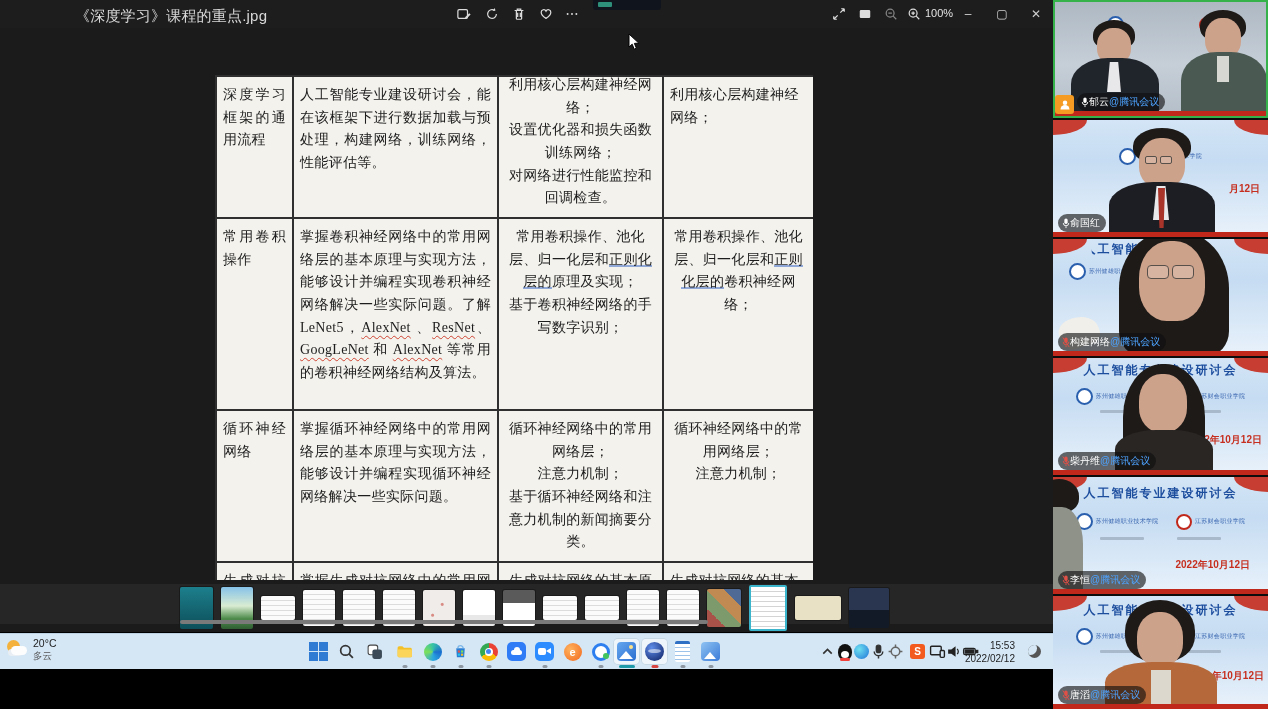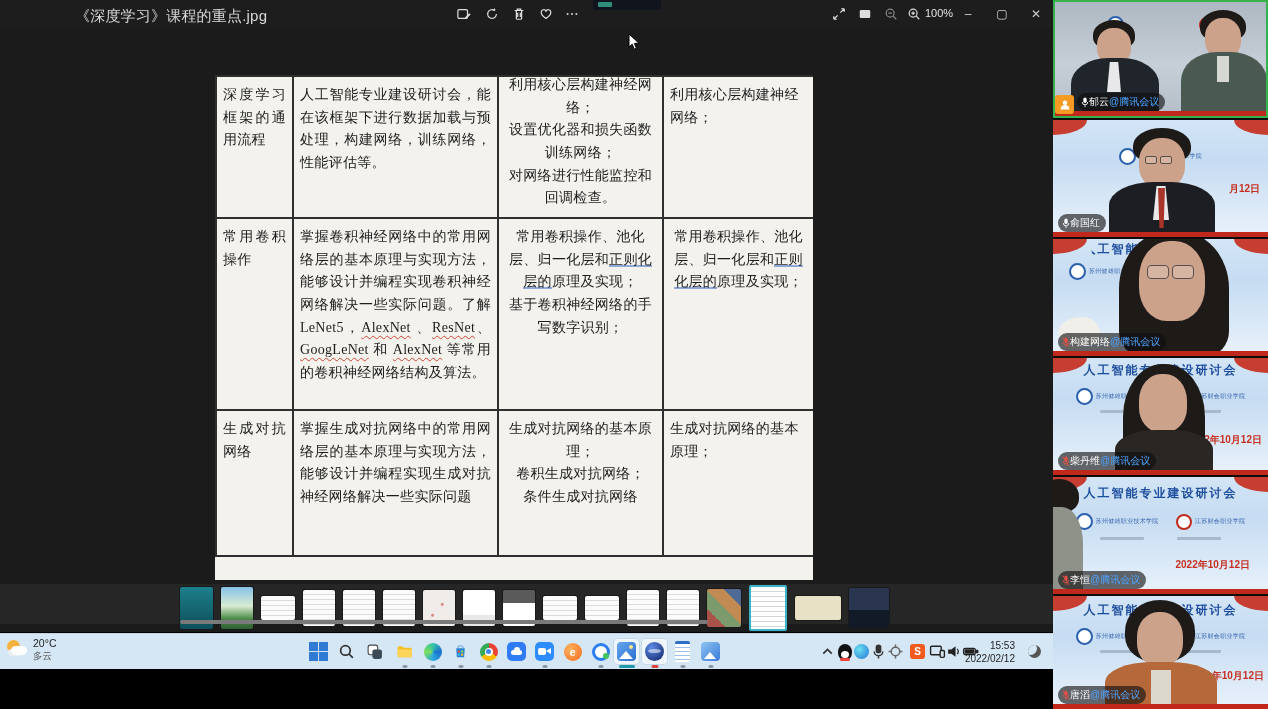--- a/index.html
+++ b/index.html
@@ -192,22 +192,33 @@
           <td class="c-key">利用核心层构建神经网络；</td>
         </tr>
         <tr class="r2">
           <td class="c-topic">常用卷积操作</td>
           <td class="c-obj"><span>掌握卷积神经网络中的常用网络层的基本原理与实现方法，能够设计并编程实现卷积神经网络解决一些实际问题。了解 LeNet5，</span><span class="u-red">AlexNet</span><span> 、</span><span class="u-red">ResNet</span><span>、</span><span class="u-red">GoogLeNet</span><span> 和 </span><span class="u-red">AlexNet</span><span> 等常用的卷积神经网络结构及算法。</span></td>
           <td>
                 <div class="pre"><span>常用卷积操作、池化层、归一化层和</span><span class="u-blue">正则化层的</span><span>原理及实现；
 基于卷积神经网络的手写数字识别；</span></div>
               </td>
           <td class="c-key">
-                <div class="pre"><span>常用卷积操作、池化层、归一化层和</span><span class="u-blue">正则化层的</span><span>原理及实现；</span></div>
+                <div class="pre"><span>常用卷积操作、池化层、归一化层和</span><span class="u-blue">正则化层的</span><span>卷积神经网络；</span></div>
               </td>
+        </tr>
+        <tr class="r3">
+          <td class="c-topic">循环神经网络</td>
+          <td class="c-obj">掌握循环神经网络中的常用网络层的基本原理与实现方法，能够设计并编程实现循环神经网络解决一些实际问题。</td>
+          <td>
+                <div class="pre">循环神经网络中的常用网络层；
+注意力机制；
+基于循环神经网络和注意力机制的新闻摘要分类。</div>
+              </td>
+          <td class="c-key pre">循环神经网络中的常用网络层；
+注意力机制；</td>
         </tr>
         <tr class="r4">
           <td class="c-topic">生成对抗网络</td>
           <td class="c-obj">掌握生成对抗网络中的常用网络层的基本原理与实现方法，能够设计并编程实现生成对抗神经网络解决一些实际问题</td>
           <td>
                 <div class="pre">生成对抗网络的基本原理；
 卷积生成对抗网络；
 条件生成对抗网络</div>
               </td>
           <td class="c-key">生成对抗网络的基本原理；</td>

